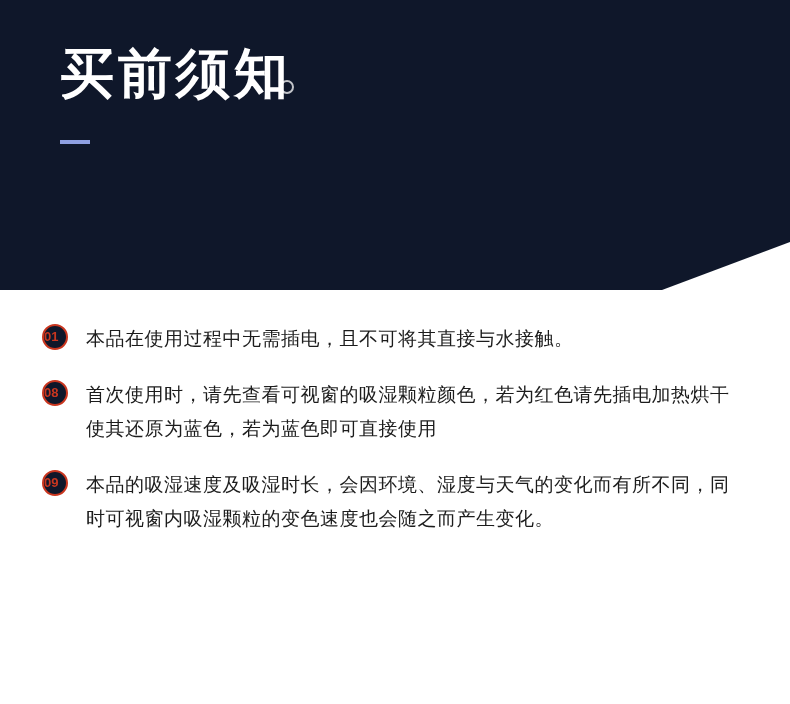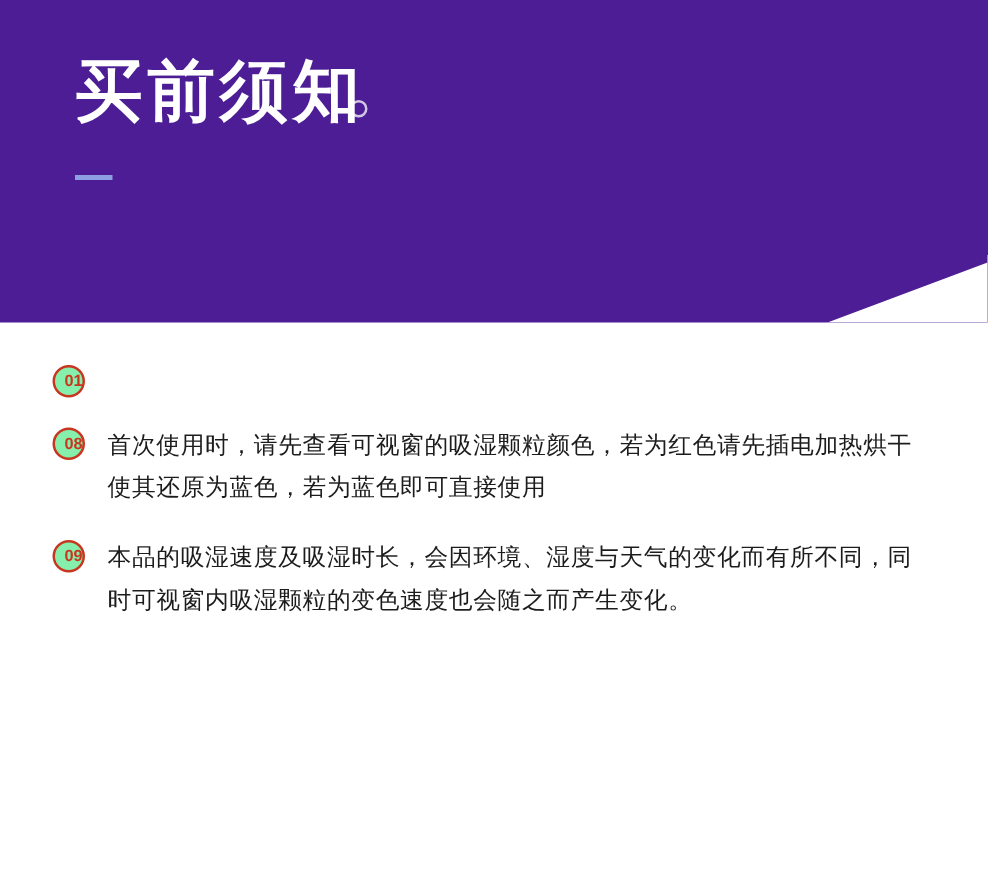--- a/index.html
+++ b/index.html
@@ -17,22 +17,22 @@
     position: relative;
     width: 790px;
     height: 704px;
     background: #ffffff;
   }
 
   
   .banner {
     position: relative;
     width: 790px;
-    height: 258px;
-    background: #4c1d95;
+    height: 290px;
+    background: #0f172a;
     overflow: hidden;
   }
   
   .banner-notch {
     position: absolute;
     right: 0;
     bottom: 0;
     width: 0;
     height: 0;
     border-left: 128px solid transparent;
@@ -86,27 +86,27 @@
   .note {
     display: flex;
     align-items: flex-start;
     margin-bottom: 22px;
   }
   .note-num {
     flex: 0 0 auto;
     width: 26px;
     height: 26px;
     border-radius: 50%;
-    background: #86efac;
+    background: #0f172a;
     border: 2px solid #c9361f;
     color: #c9361f;
     font-size: 13px;
     font-weight: bold;
     line-height: 22px;
-    text-align: right;
+    text-align: left;
     box-sizing: border-box;
     margin-top: 2px;
   }
   .note-text {
     margin-left: 18px;
     color: #1c1c1c;
     font-size: 19px;
     line-height: 34px;
     letter-spacing: 0.5px;
     max-width: 660px;
@@ -125,20 +125,21 @@
       </div>
       <div class="banner-rule"></div>
     </div>
     <div class="banner-notch"></div>
   </div>
 
   <div class="notes">
 
     <div class="note">
       <div class="note-num">01</div>
+      <div class="note-text">本品在使用过程中无需插电，且不可将其直接与水接触。</div>
     </div>
 
 
 
     <div class="note">
       <div class="note-num">08</div>
       <div class="note-text">首次使用时，请先查看可视窗的吸湿颗粒颜色，若为红色请先插电加热烘干使其还原为蓝色，若为蓝色即可直接使用</div>
     </div>
 
     <div class="note">

